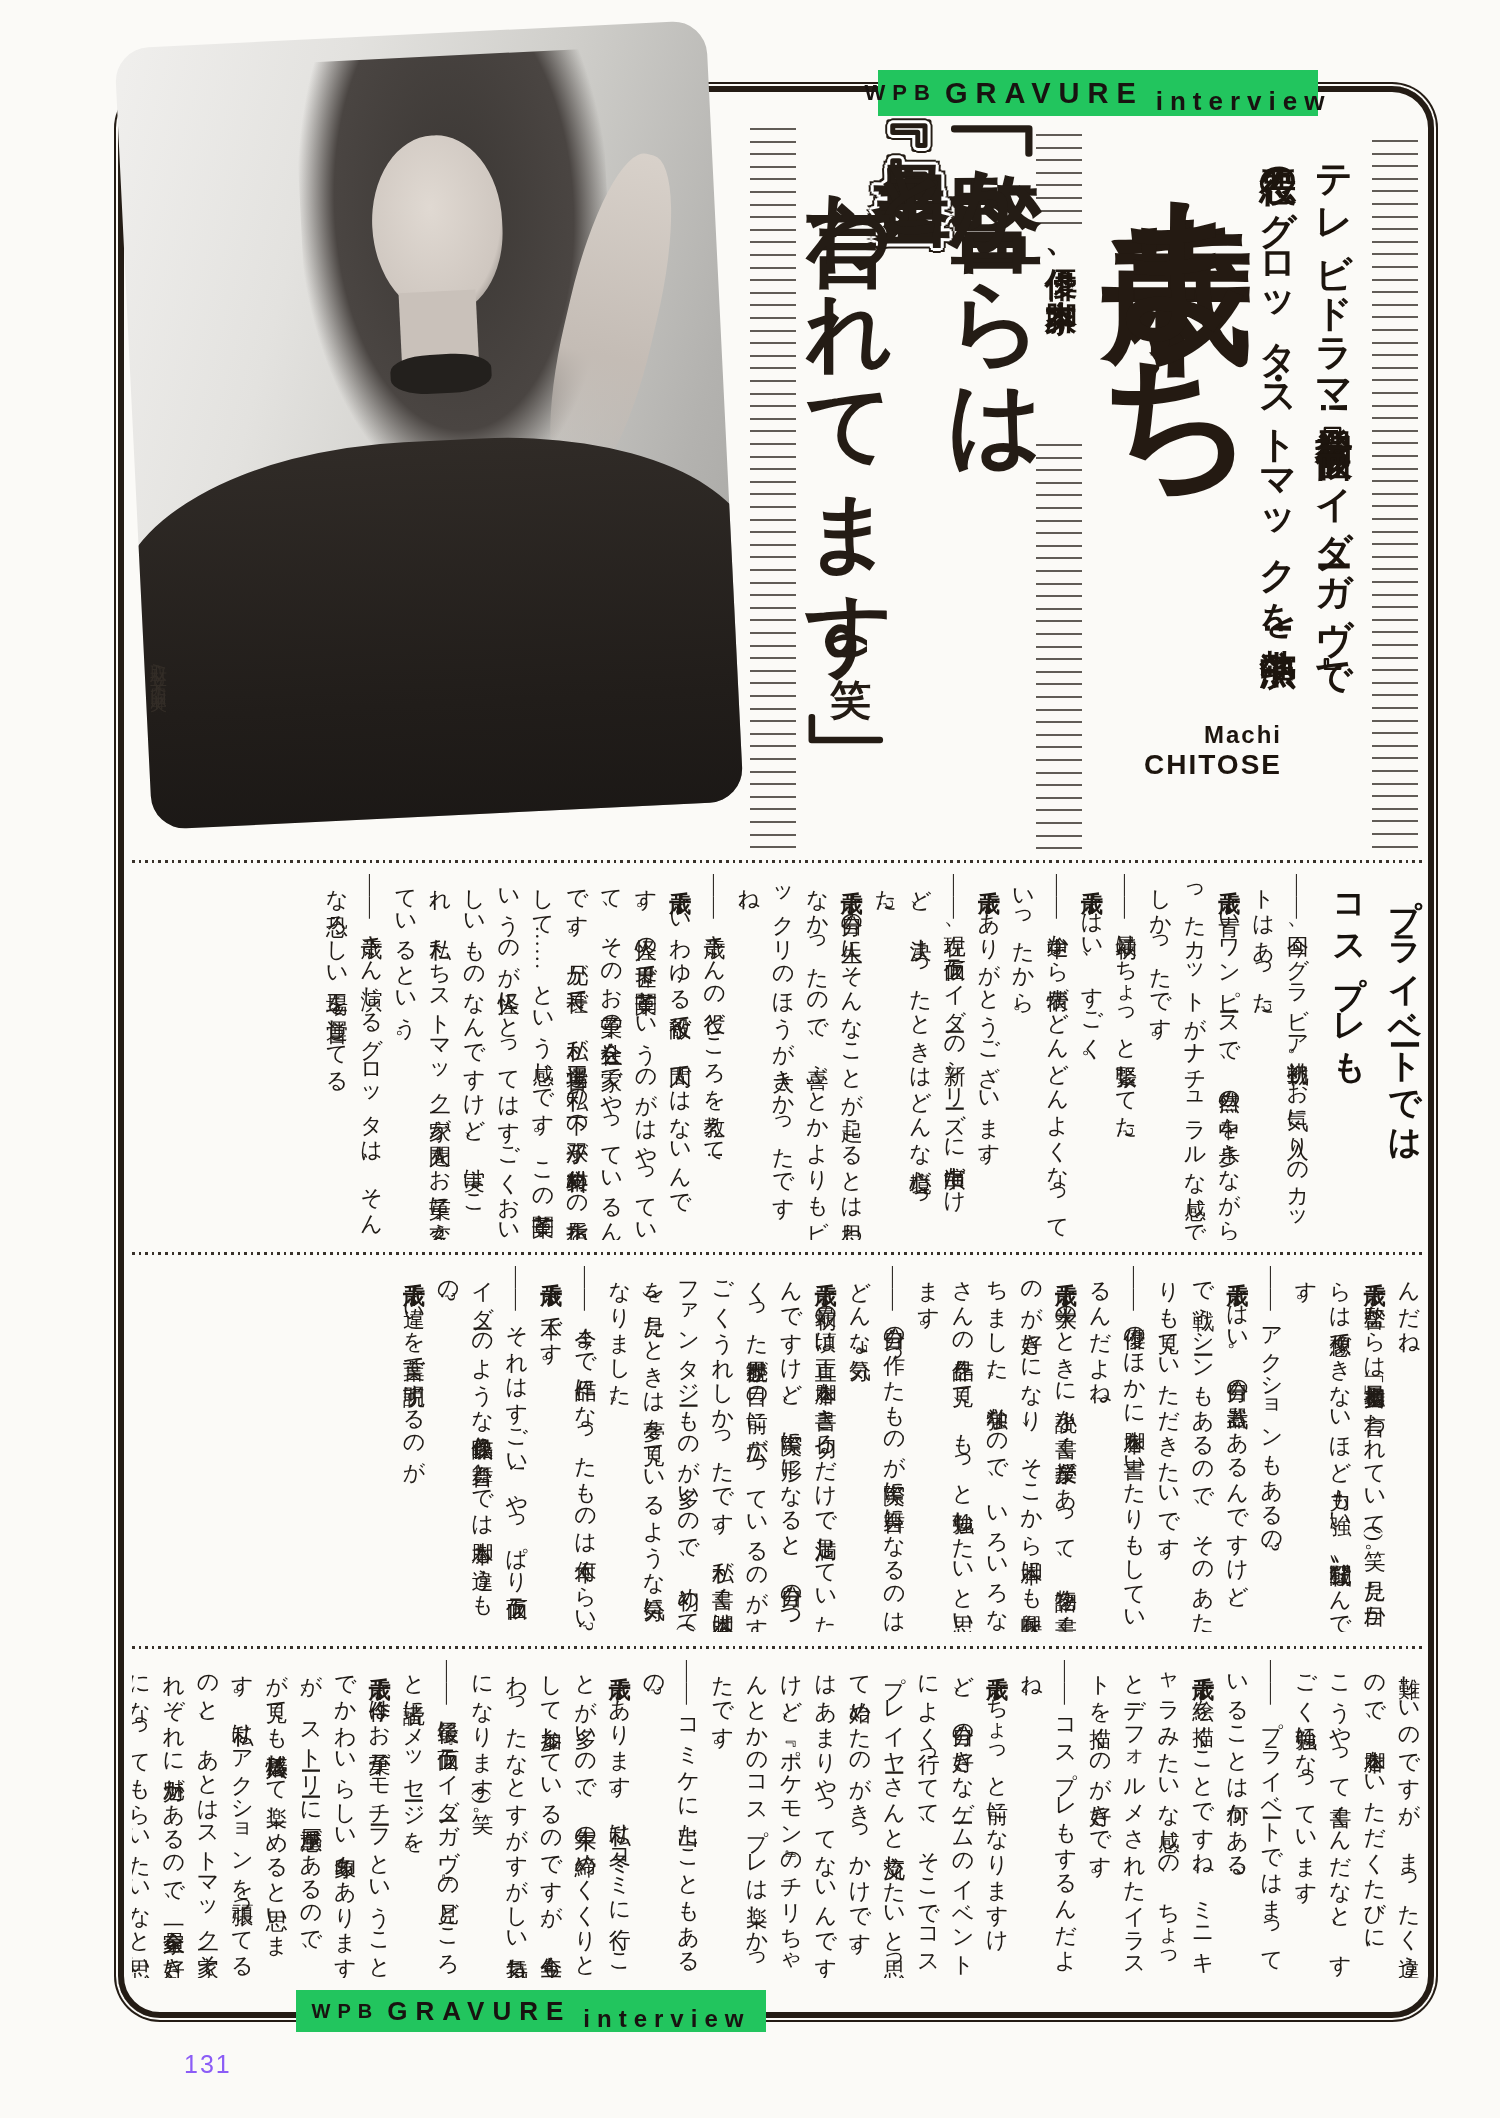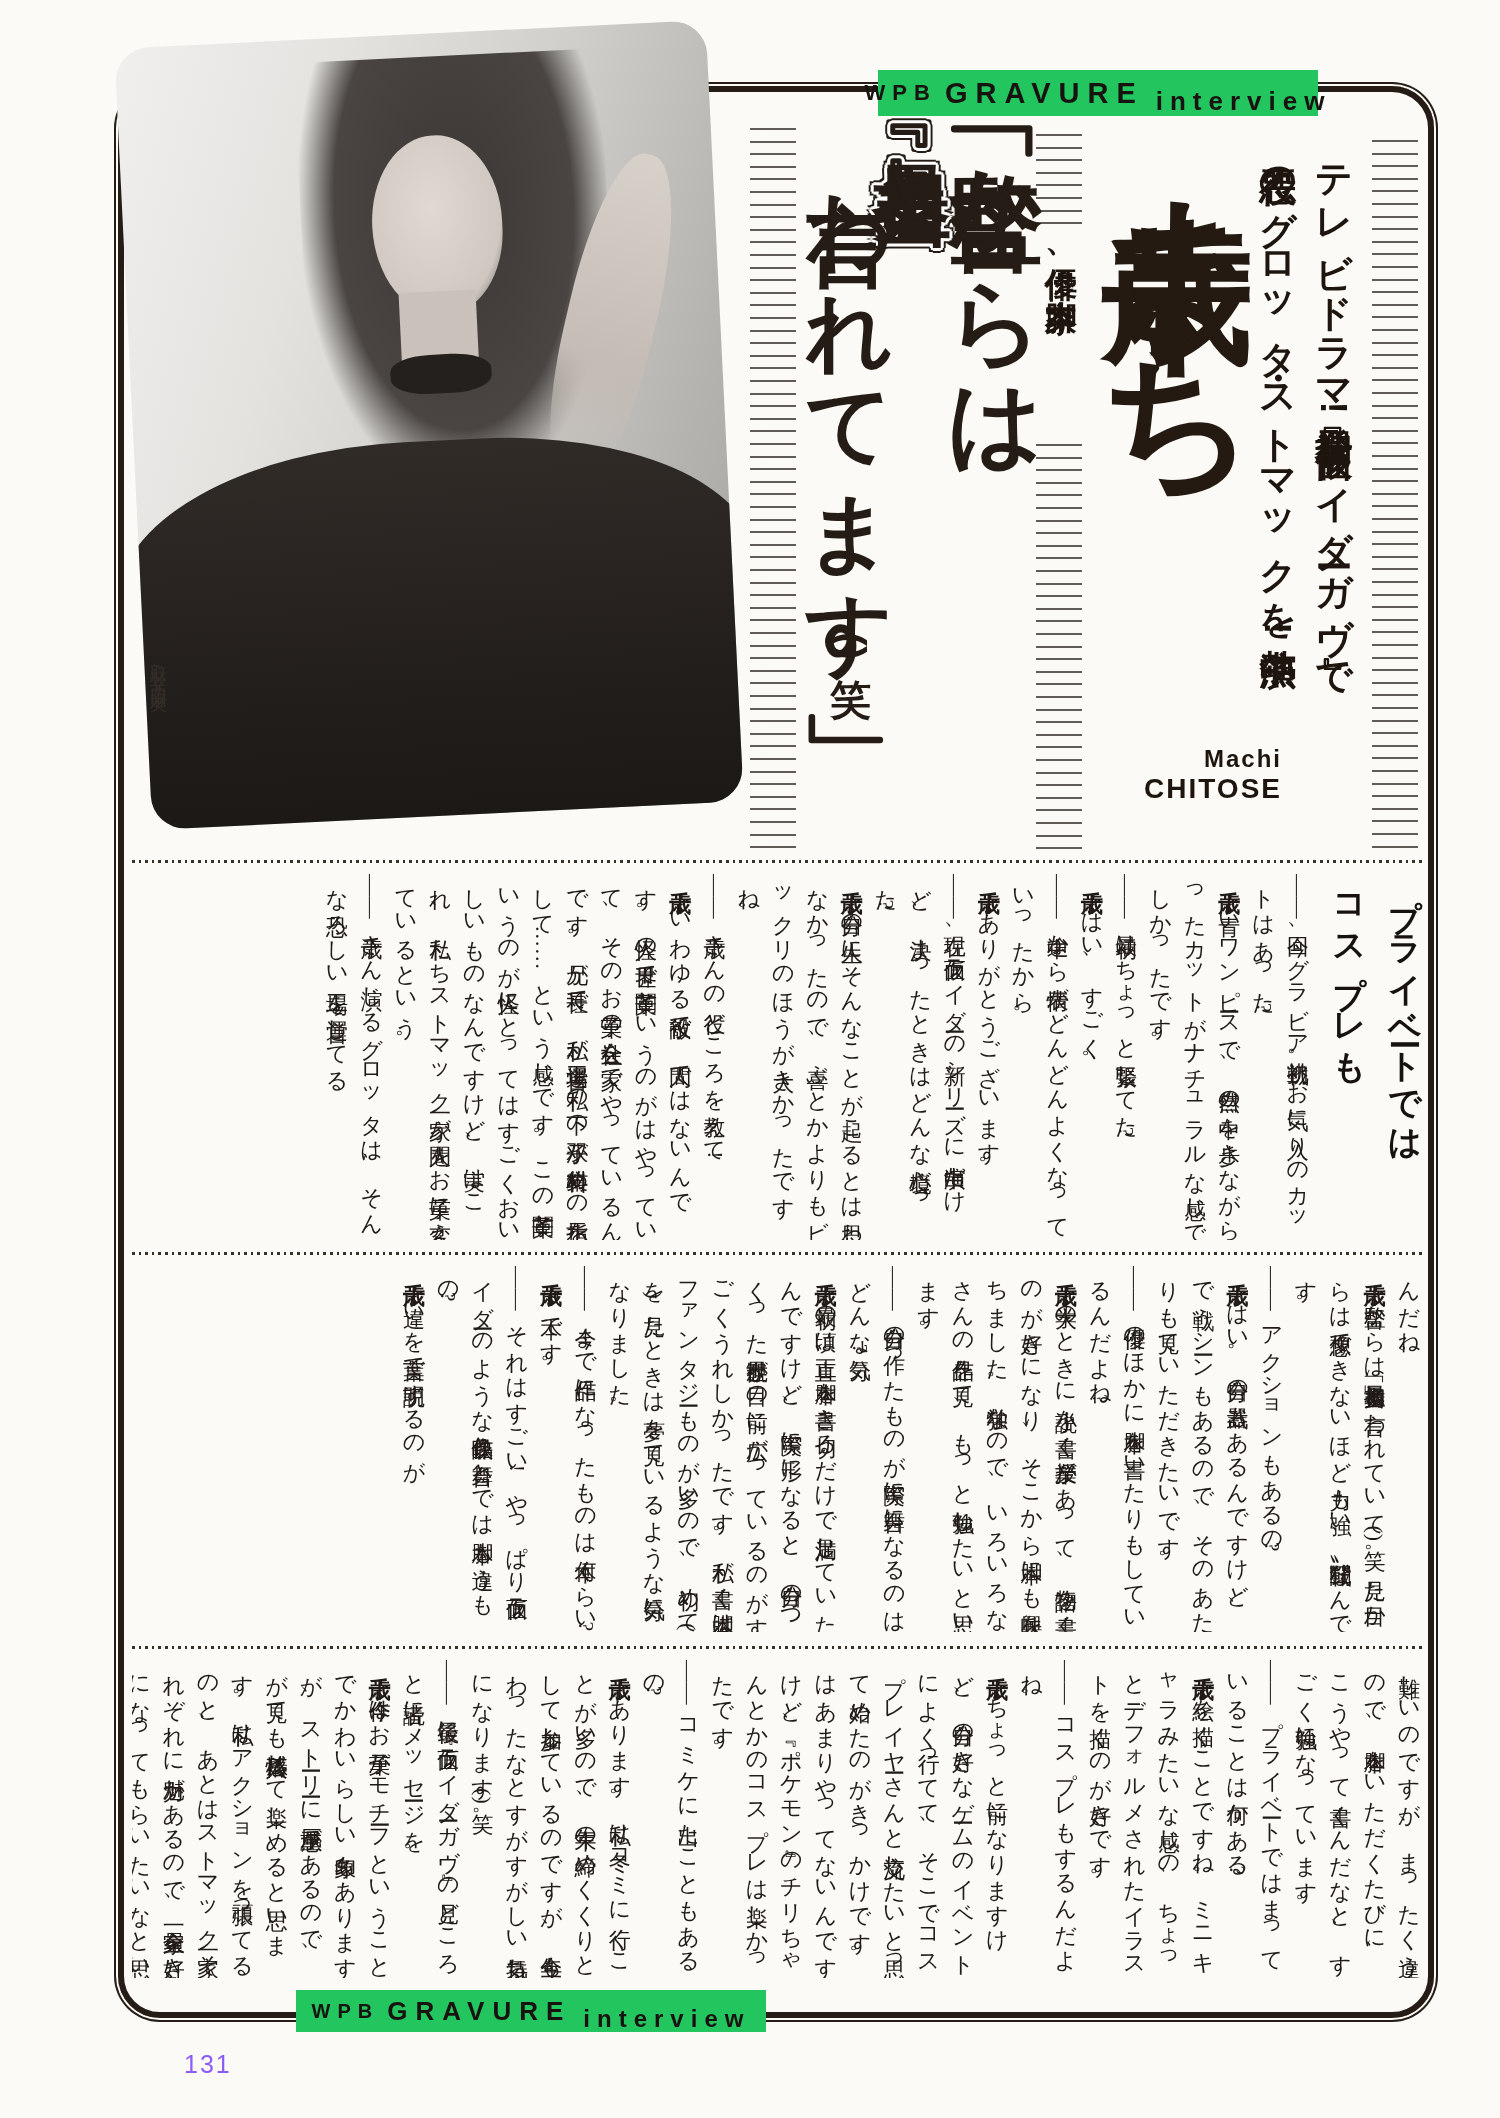--- a/index.html
+++ b/index.html
@@ -49,21 +49,21 @@
   .ph-choker{position:absolute;left:44%;top:41%;width:17%;height:5%;background:#23201d;border-radius:40%;}
   
   .vcol{position:absolute;writing-mode:vertical-rl;line-height:1;white-space:nowrap;}
   
   .intro1,.intro2{font-size:37px;font-weight:800;letter-spacing:1px;color:#1d150e;line-height:1.04;}
   .intro1{left:1314px;top:140px;}
   .intro2{left:1258px;top:140px;}
   
   .title-name{left:1104px;top:100px;font-size:152px;font-weight:900;letter-spacing:-6px;color:#241a12;}
   .roman{position:absolute;right:218px;top:722px;text-align:right;color:#1d150e;line-height:1.12;}
-  .roman .r1{font-size:24px;font-weight:800;letter-spacing:2px;margin-top:24px;}
+  .roman .r1{font-size:24px;font-weight:800;letter-spacing:2px;}
   .roman .r2{font-size:28px;font-weight:800;letter-spacing:2px;}
   .roles{left:1044px;top:244px;font-size:32px;font-weight:800;color:#1d150e;line-height:1.05;}
   
   .q1{left:948px;top:98px;font-size:94px;font-weight:900;letter-spacing:2px;line-height:1.02;color:#241c15;}
   .q2{left:872px;top:100px;font-size:78px;font-weight:900;letter-spacing:2px;line-height:1.04;color:#241c15;}
   .q3{left:806px;top:130px;font-size:86px;font-weight:900;letter-spacing:2px;line-height:1.02;color:#241c15;}
   .q3 .small{font-size:0.48em;letter-spacing:0;}
   .keyline{
     text-shadow:
       0 -3px 0 #fff,0 3px 0 #fff,-3px 0 0 #fff,3px 0 0 #fff,

